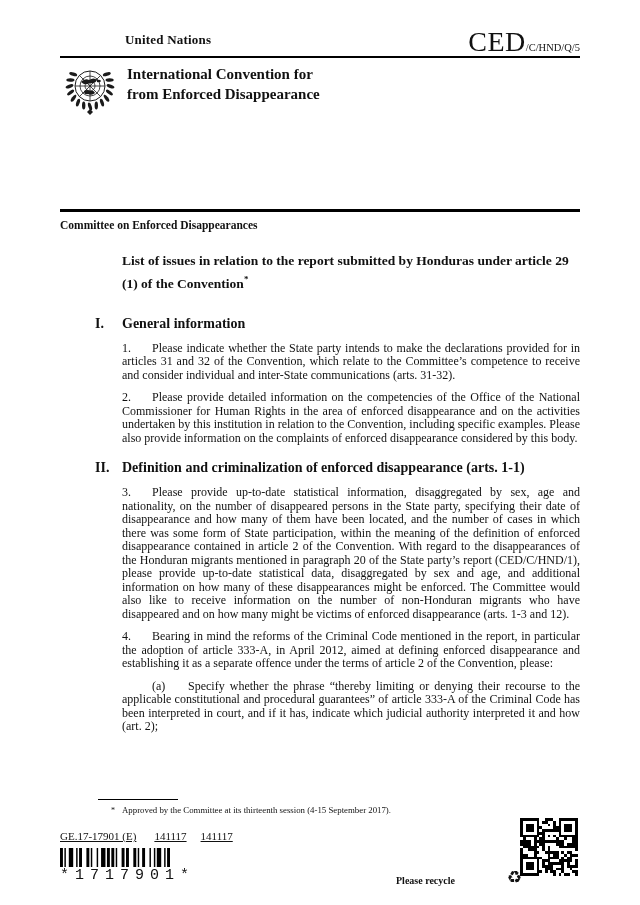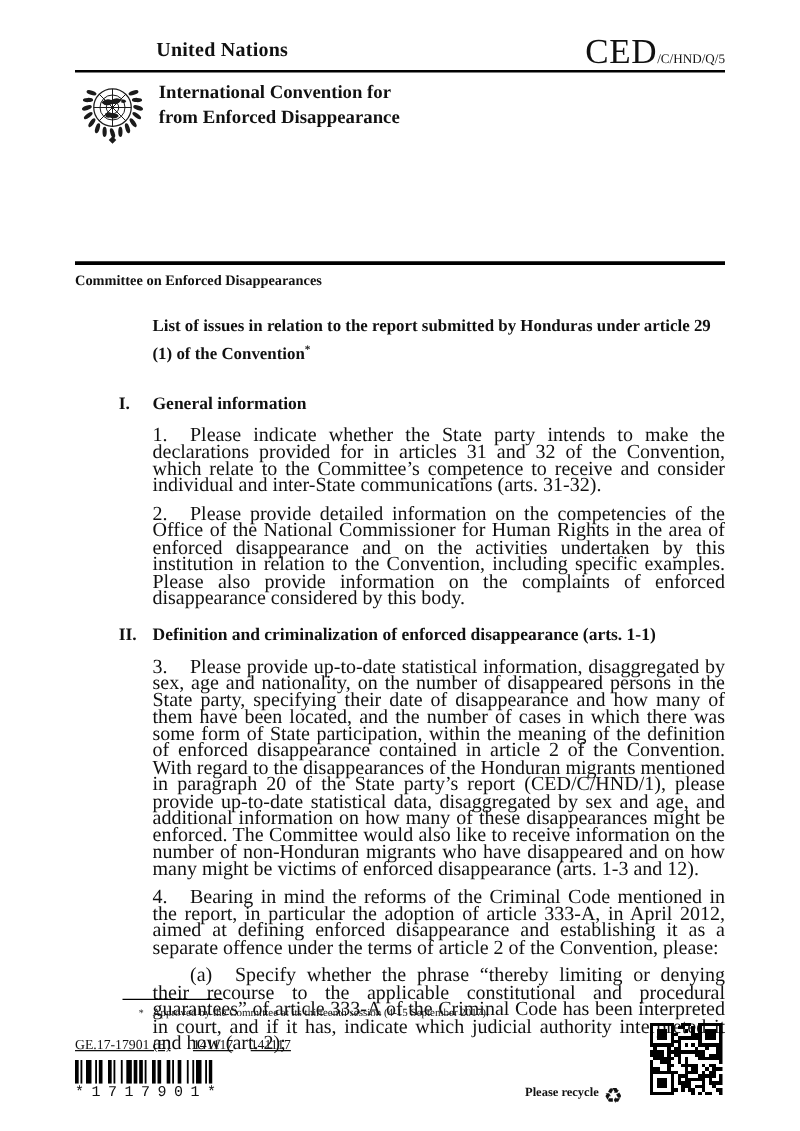--- a/index.html
+++ b/index.html
@@ -2,51 +2,51 @@
 <html><head>
 <meta charset="utf-8">
 <style>
   html,body{margin:0;padding:0;background:#e8e8e8;}
   .page{
     position:relative;width:640px;height:905px;background:#ffffff;
     font-family:"Liberation Serif","DejaVu Serif",serif;color:#111;
     overflow:hidden;margin:0 auto;box-shadow:0 0 0 1px #d6d6d6;
   }
   
-  .org-name{position:absolute;left:125px;top:32px;font-size:16px;font-weight:bold;letter-spacing:.2px;}
+  .org-name{position:absolute;left:125px;top:32px;font-size:13px;font-weight:bold;letter-spacing:.2px;}
   .doc-symbol{position:absolute;right:60px;top:26px;display:flex;align-items:baseline;}
   .doc-symbol .big{font-size:28px;letter-spacing:.5px;text-align:right;}
   .doc-symbol .small{font-size:10.5px;}
   .rule-thin{position:absolute;left:60px;top:56px;width:520px;height:1.5px;background:#000;}
   .emblem{position:absolute;left:61px;top:62px;}
   .conv-title{position:absolute;left:127px;top:64px;font-size:15px;line-height:20px;font-weight:bold;}
   .meta{position:absolute;left:425px;top:70px;font-size:10px;line-height:13.4px;}
   .rule-thick{position:absolute;left:60px;top:209px;width:520px;height:3px;background:#000;}
   .committee{position:absolute;left:60px;top:219px;font-size:11.5px;font-weight:bold;}
   
   .body-col{position:absolute;left:122px;top:252px;width:458px;}
   .doc-title{font-size:13.5px;line-height:18px;font-weight:bold;margin:0 0 22px 0;}
   .doc-title sup{font-size:9px;}
   .sec-h{display:flex;margin:14px 0 10px -27px;font-size:14px;line-height:17px;font-weight:bold;}
   .sec-num{flex:0 0 27px;}
   .sec-text{flex:1;max-width:420px;}
-  .para{font-size:16px;line-height:13.5px;text-align:justify;margin:9px 0;}
+  .para{font-size:12px;line-height:13.5px;text-align:justify;margin:9px 0;}
   .pnum{display:inline-block;width:30px;}
   .para.sub{text-indent:30px;}
   .para.sub .pnum{width:36px;text-indent:0;}
   
   .footnote-rule{position:absolute;left:98px;top:799px;width:80px;height:1.2px;background:#000;}
   .footnote{position:absolute;left:111px;top:805px;width:452px;font-size:8.8px;line-height:11px;}
   .footnote .mark{display:inline-block;width:11px;font-size:8px;vertical-align:top;}
   .ge-line{position:absolute;left:60px;top:830px;font-size:11px;text-decoration:underline;}
   .ge-line .gap1{margin-left:18px;}
   .ge-line .gap2{margin-left:14px;}
   .barcode-wrap{position:absolute;left:60px;top:848px;width:112px;}
-  .barcode-text{font-family:"Liberation Mono","DejaVu Sans Mono",monospace;font-size:12px;letter-spacing:6px;margin-top:0;white-space:nowrap;}
-  .recycle{position:absolute;left:420px;top:869px;font-size:10px;font-weight:bold;display:flex;align-items:flex-start;}
+  .barcode-text{font-family:"Liberation Mono","DejaVu Sans Mono",monospace;font-size:15px;letter-spacing:6px;margin-top:0;white-space:nowrap;}
+  .recycle{position:absolute;left:396px;top:869px;font-size:10px;font-weight:bold;display:flex;align-items:flex-end;gap:48px;}
   .recycle .glyph{font-family:"DejaVu Sans",sans-serif;font-size:17px;font-weight:normal;margin-left:4px;line-height:1;}
   .qr{position:absolute;left:520px;top:818px;}
   svg{display:block;}
 </style>
 </head>
 <body>
 
 <div class="page">
 
   <div class="org-name">United Nations</div>

